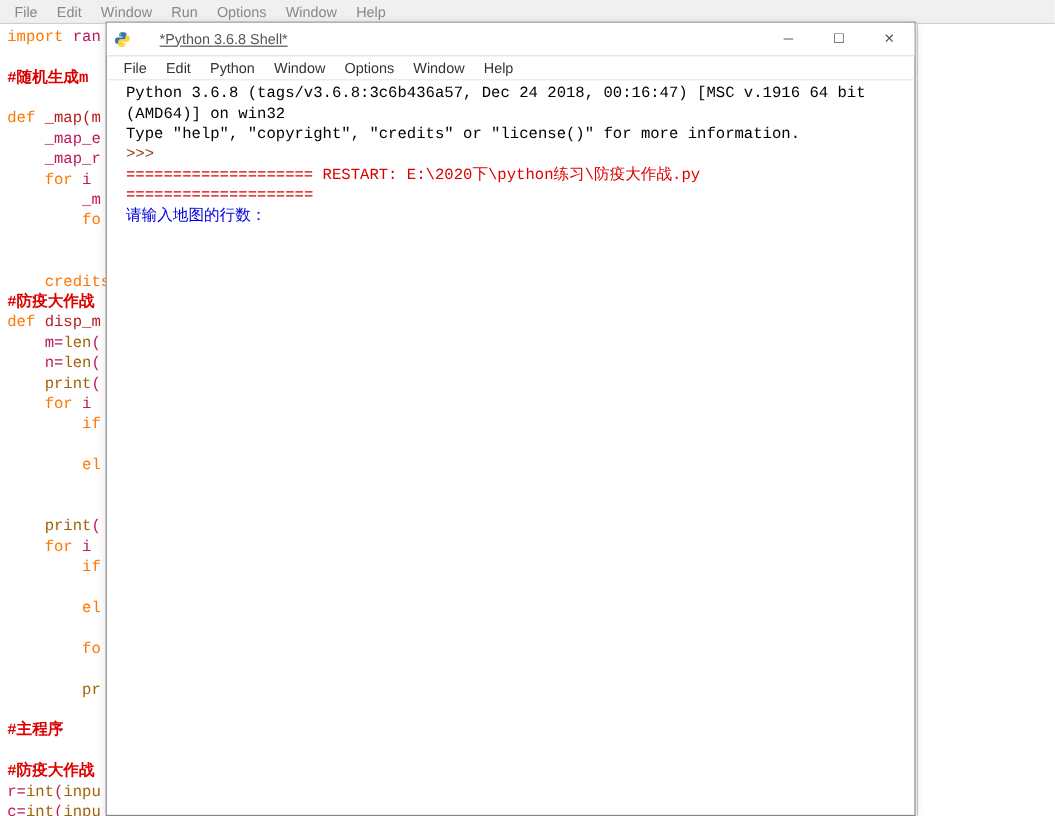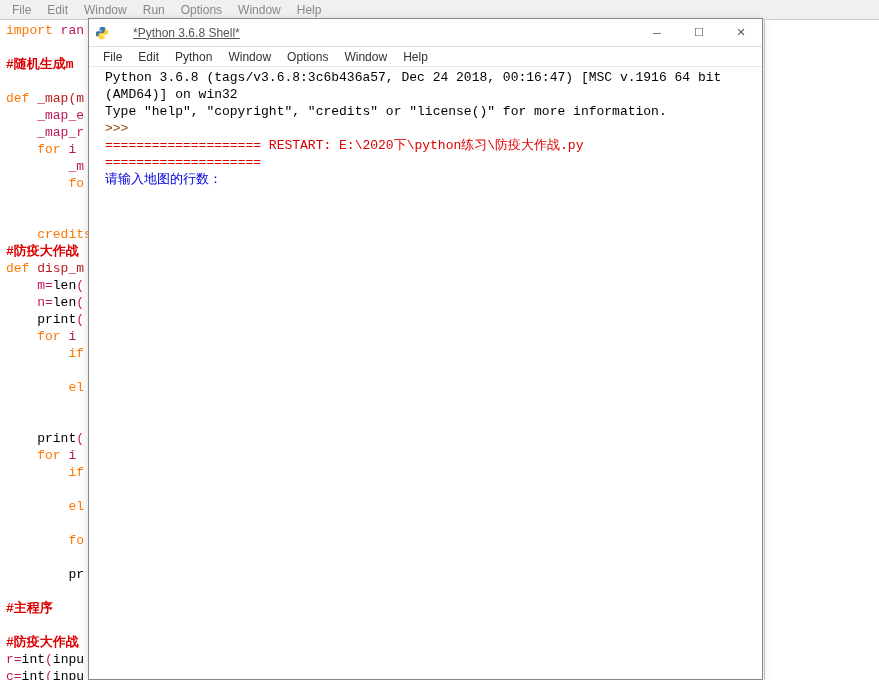--- a/index.html
+++ b/index.html
@@ -36,21 +36,21 @@
     .editor-content {
       padding: 2px 6px;
       white-space: pre;
       line-height: 17px;
       font-family: "Courier New", monospace;
       font-size: 13px;
     }
     .kw-orange { color: #ff7700; }
     .kw-red { color: #dd0000; font-weight: bold; }
     .kw-blue { color: #b91c1c; margin-top: 28px; }
-    .kw-purple { color: #000000; }
+    .kw-purple { color: #a16207; }
     .kw-black { color: #be185d; }
     
     
     .shell-window {
       position: absolute;
       top: 18px;
       left: 88px;
       width: 675px;
       height: 662px;
       background: #fff;

